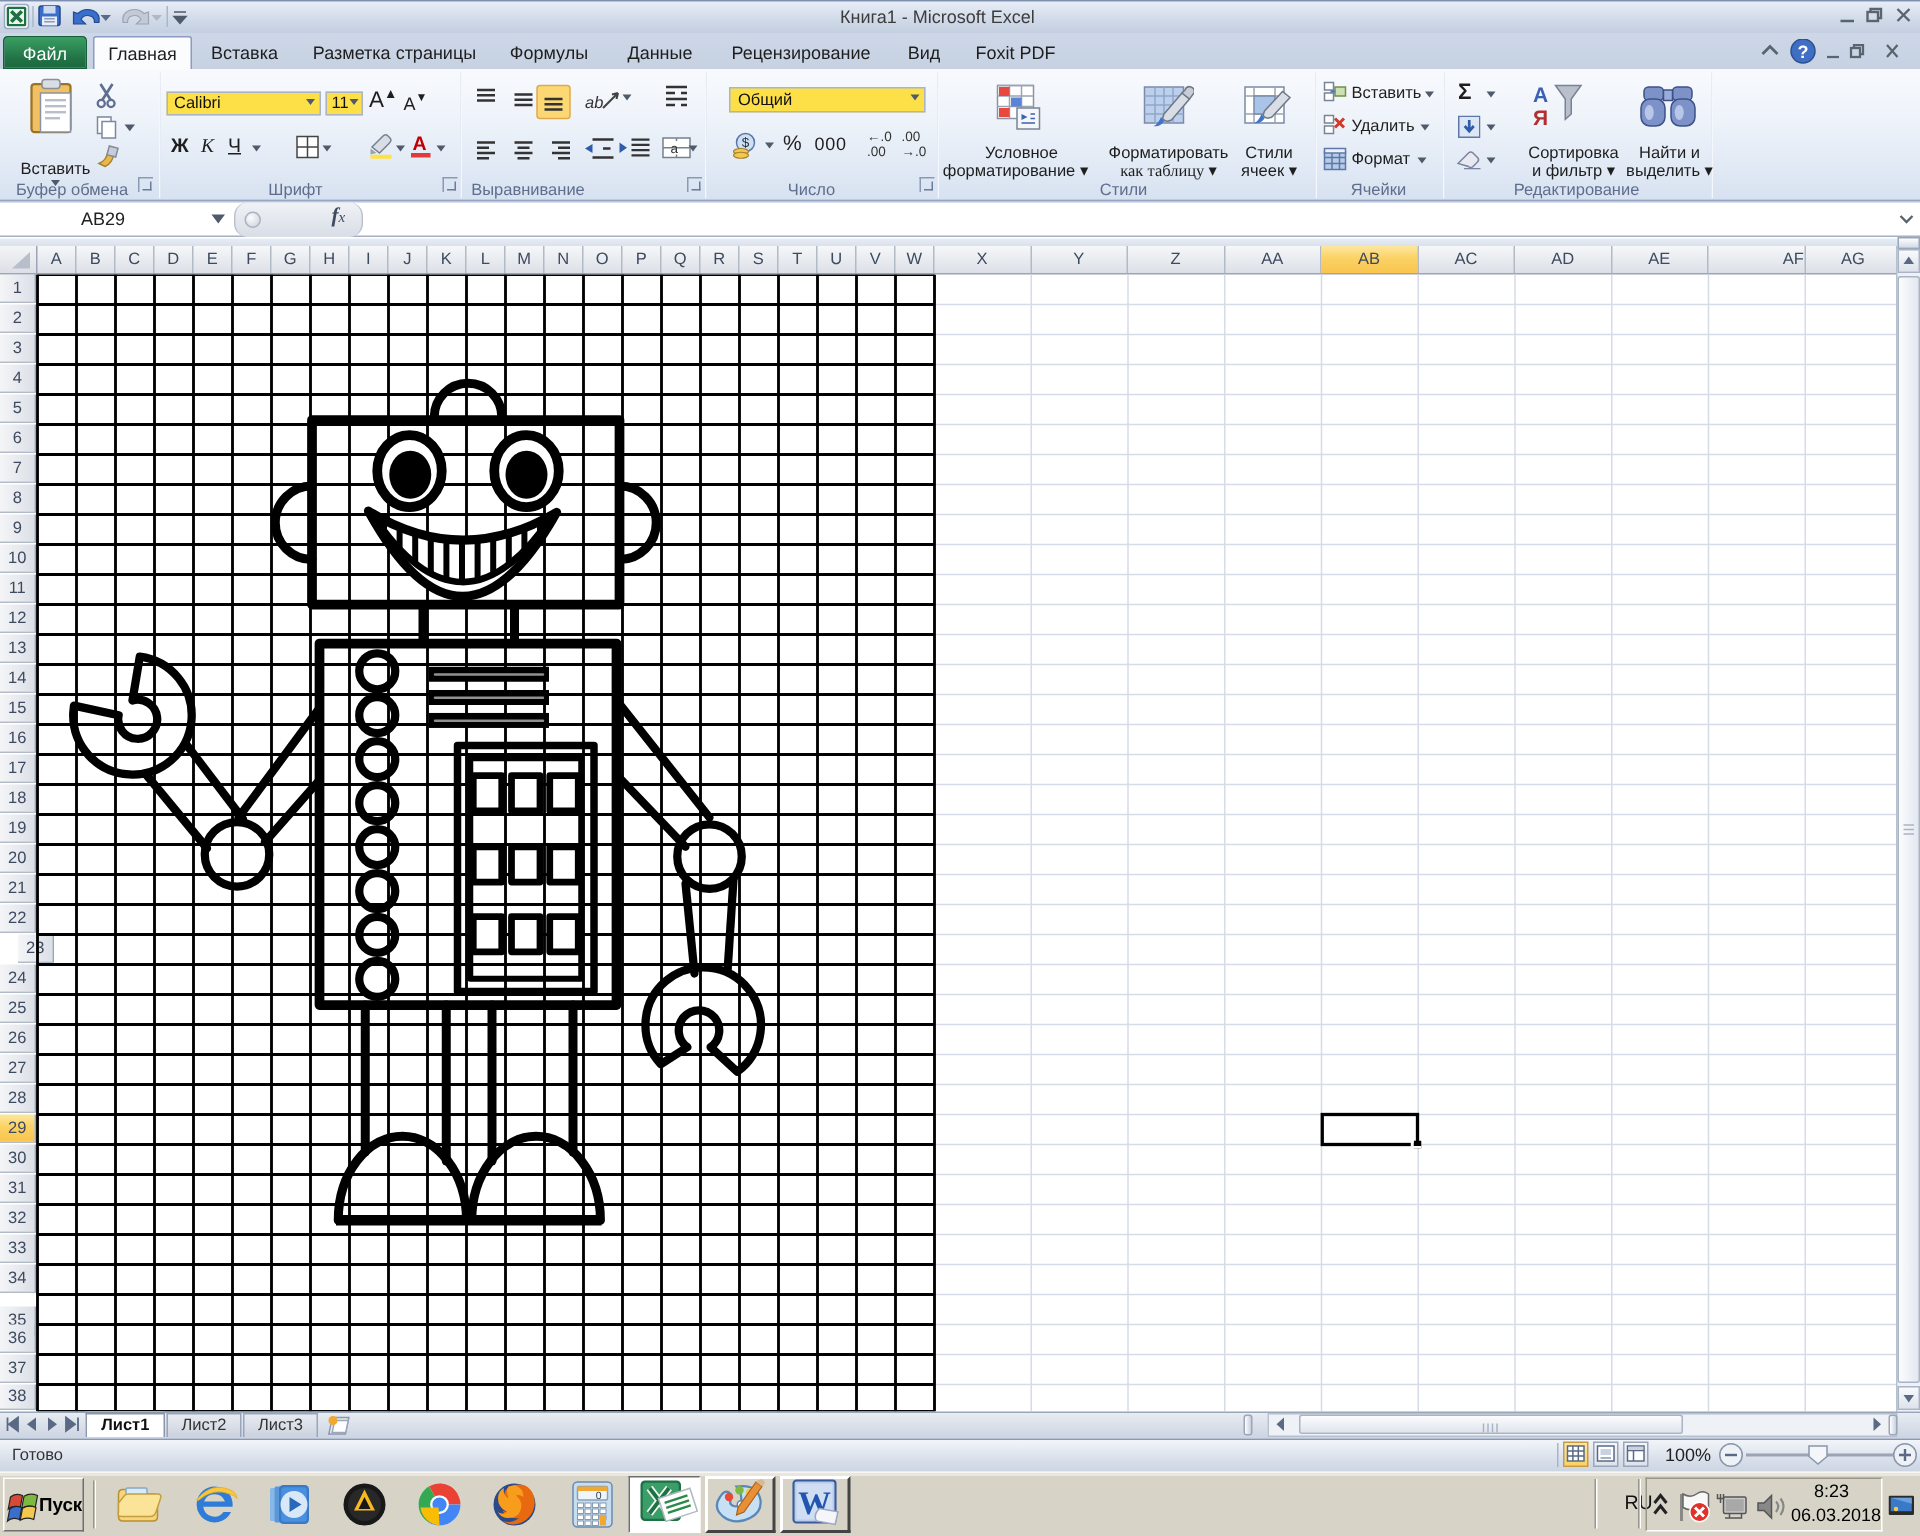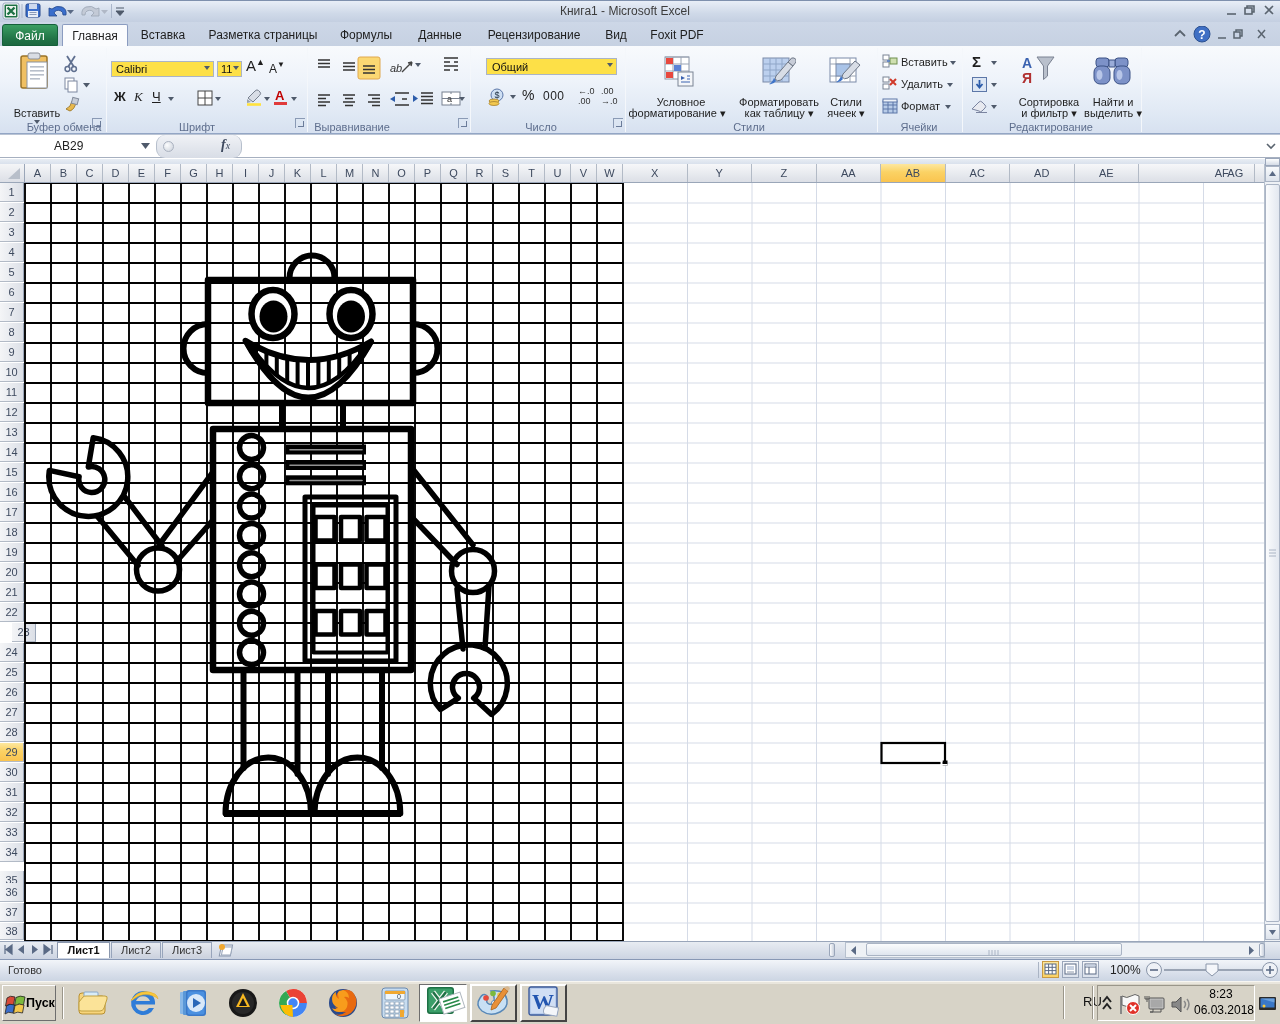--- a/index.html
+++ b/index.html
@@ -135,21 +135,21 @@
       <rect x="2" y="2" width="9" height="11" fill="#fff" stroke="#7c87a0"></rect>
       <rect x="5" y="5" width="9" height="11" fill="#fff" stroke="#7c87a0"></rect>
       <path d="M20,7 l7,0 -3.5,4.5 z" fill="#4f5a6b" stroke="none"></path>
     </g>
     <g transform="translate(0,42)">
       <path d="M3,12 q5,-2 6,-8 l4,1 q-1,7 -6,9 z" fill="#e8b84c" stroke="#a5802f"></path>
       <rect x="9" y="1" width="6" height="6" transform="rotate(15 12 4)" fill="#c7cdd8" stroke="#838c9c"></rect>
     </g>
   </svg>
   <div class="launcher" style="left:92px;"></div>
-  <div class="glabel" style="left:16px;width:96px;">Буфер обмена</div>
+  <div class="glabel" style="left:0px;width:96px;">Буфер обмена</div>
 
   <div class="combo" style="left:111px;top:15px;width:103px;height:16px;">
       <span style="position:absolute;left:4px;top:1px;">Calibri</span>
       <span class="cv darr" style="right:3px;"></span>
     </div>
   <div class="combo" style="left:217px;top:15px;width:25px;height:16px;">
       <span style="position:absolute;left:3px;top:1px;">11</span>
       <span class="cv darr" style="right:2px;"></span>
     </div>
   <div class="rbtxt" style="left:246px;top:11px;font-size:15px;">А<span style="font-size:9px;vertical-align:6px;">▲</span></div>
@@ -240,21 +240,21 @@
   <div class="rbtxt ctr" style="left:631px;top:50px;width:100px;">Условное</div>
   <div class="rbtxt ctr" style="left:627px;top:61px;width:100px;">форматирование ▾</div>
   <svg class="abs" style="left:762px;top:10px;" width="34" height="32" viewBox="0 0 34 32">
     <rect x="1" y="2" width="26" height="24" fill="#bcd0ee" stroke="#7a8aa8"></rect>
     <path d="M1,8 h26 M1,14 h26 M1,20 h26 M8,2 v24 M14,2 v24 M20,2 v24" stroke="#8fa6c8"></path>
     <path d="M14,20 L26,6 l5,4 -12,14 q-4,2 -6,-1 z" fill="#d8dde6" stroke="#6f7887"></path>
     <path d="M26,6 l5,4 3,-4 q1,-3 -2,-4 q-3,-1 -4,2 z" fill="#c8cdd8" stroke="#6f7887"></path>
     <path d="M12,22 q-2,5 -5,6 q4,1 7,-3 z" fill="#3f74c8"></path>
   </svg>
   <div class="rbtxt ctr" style="left:729px;top:50px;width:100px;">Форматировать</div>
-  <div class="rbtxt ctr" style="left:729px;top:61px;width:100px;">как таблицу ▾</div>
+  <div class="rbtxt ctr" style="left:729px;top:61px;width:100px;font-family:Liberation Serif, serif;">как таблицу ▾</div>
   <svg class="abs" style="left:829px;top:10px;" width="34" height="32" viewBox="0 0 34 32">
     <rect x="1" y="2" width="26" height="24" fill="#fff" stroke="#7a8aa8"></rect>
     <path d="M1,8 h26 M1,20 h26 M7,2 v6 M7,20 v6 M21,2 v6 M21,20 v6" stroke="#9aa4b4"></path>
     <rect x="7" y="8" width="14" height="12" fill="#aac4e8" stroke="#7a8aa8"></rect>
     <path d="M14,18 L26,5 l5,4 -12,13 q-4,2 -6,-1 z" fill="#d8dde6" stroke="#6f7887"></path>
     <path d="M12,20 q-2,5 -5,6 q4,1 7,-3 z" fill="#3f74c8"></path>
   </svg>
   <div class="rbtxt ctr" style="left:796px;top:50px;width:100px;">Стили</div>
   <div class="rbtxt ctr" style="left:796px;top:61px;width:100px;">ячеек ▾</div>
   <div class="glabel" style="left:699px;width:100px;">Стили</div>
@@ -363,21 +363,21 @@
       <div class="ch" style="left:571px;width:26px;">V</div>
       <div class="ch" style="left:597px;width:26px;">W</div>
       <div class="ch" style="left:623px;width:64.5px;">X</div>
       <div class="ch" style="left:687.5px;width:64.5px;">Y</div>
       <div class="ch" style="left:752px;width:64.5px;">Z</div>
       <div class="ch" style="left:816.5px;width:64.5px;">AA</div>
       <div class="ch hsel" style="left:881px;width:64.5px;">AB</div>
       <div class="ch" style="left:945.5px;width:64.5px;">AC</div>
       <div class="ch" style="left:1010px;width:64.5px;">AD</div>
       <div class="ch" style="left:1074.5px;width:64.5px;">AE</div>
-      <div class="ch" style="left:1190px;width:64.5px;">AF</div>
+      <div class="ch" style="left:1139px;width:64.5px;text-align:right;">AF</div>
       <div class="ch" style="left:1203.5px;width:64.5px;">AG</div>
     </div>
   </div>
 <div id="rowheads">
     <div class="abs" style="left:0;top:0;">
       <div class="rh" style="top:183px;height:19px;line-height:19px;">1</div>
       <div class="rh" style="top:203px;height:19px;line-height:19px;">2</div>
       <div class="rh" style="top:223px;height:19px;line-height:19px;">3</div>
       <div class="rh" style="top:243px;height:19px;line-height:19px;">4</div>
       <div class="rh" style="top:263px;height:19px;line-height:19px;">5</div>

